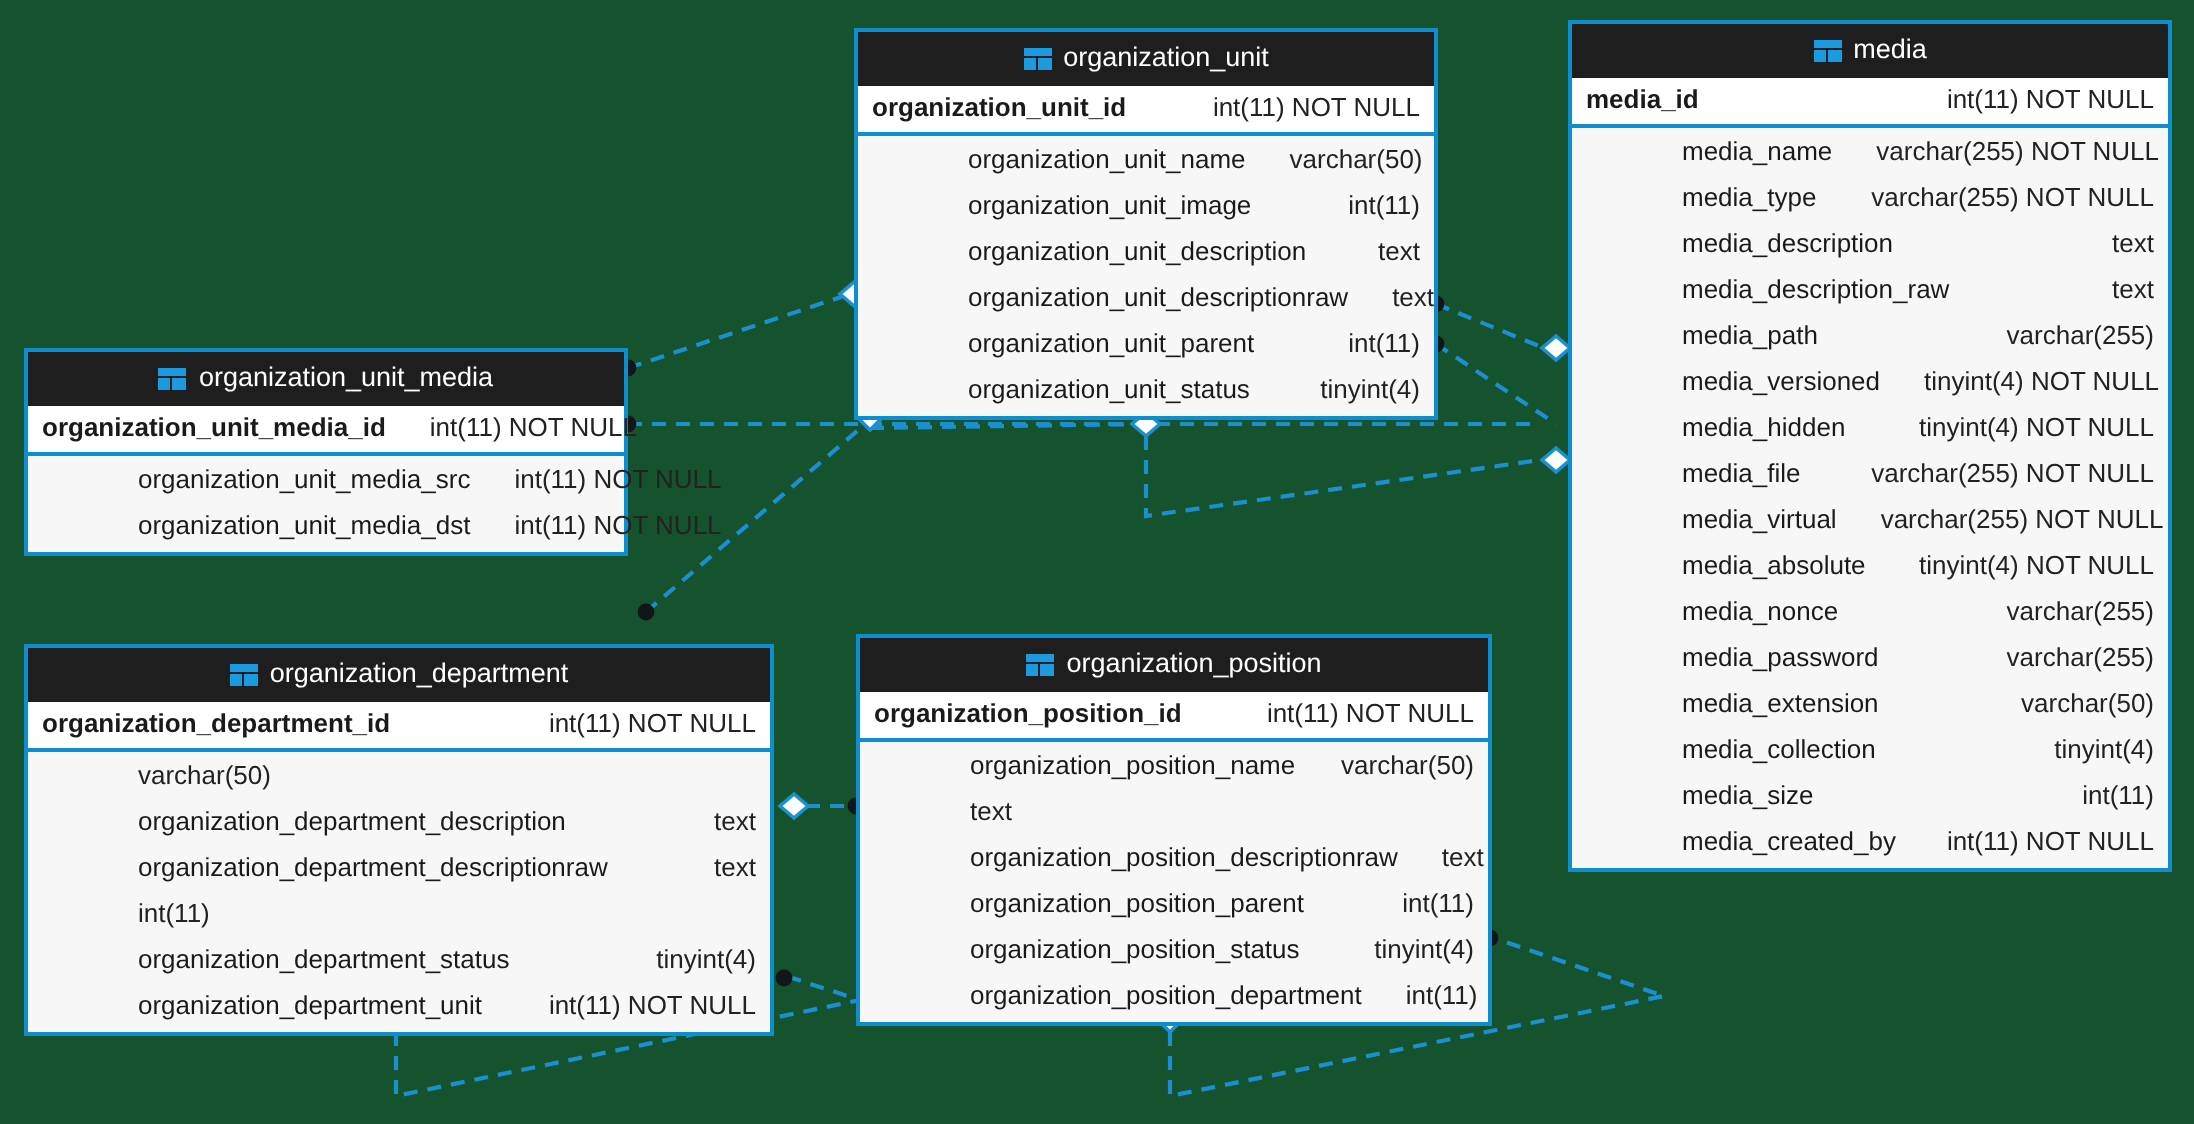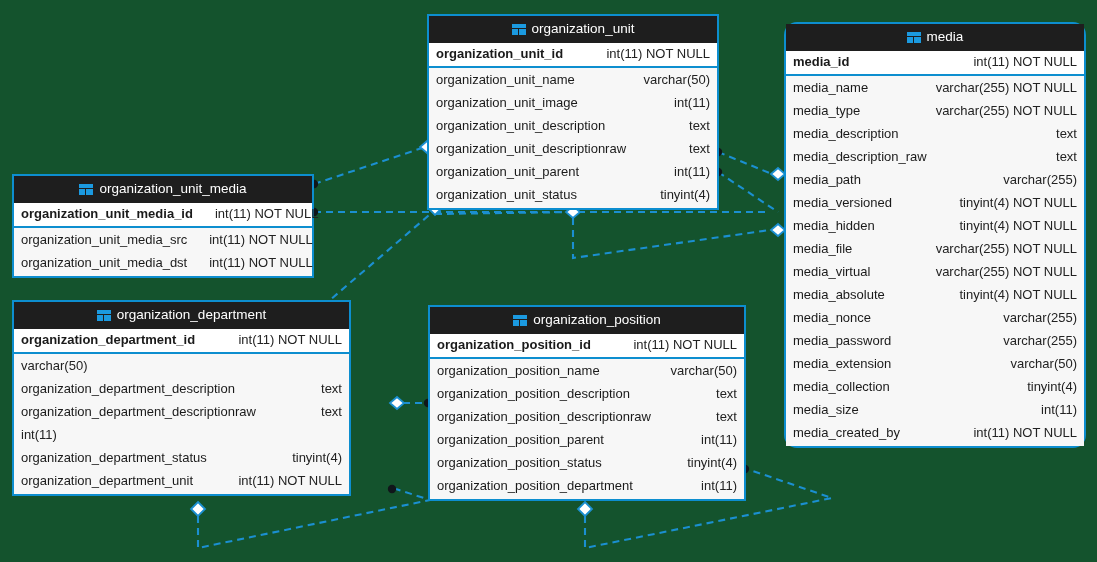--- a/index.html
+++ b/index.html
@@ -86,20 +86,21 @@
     font-weight: bold;
   }
   .row-type {
     color: #222222;
     text-align: right;
   }
   .fields {
     background: #f7f7f7;
     padding-top: 1px;
     padding-bottom: 1px;
+    margin-left: 48px;
   }
   .edge-line {
     stroke: #1b8fd0;
     stroke-width: 2.1;
     stroke-dasharray: 7 5;
     fill: none;
   }
   .edge-dot {
     fill: #10161a;
   }
@@ -188,21 +189,21 @@
           <span class="row-name">organization_unit_parent</span>
           <span class="row-type">int(11)</span>
         </div>
       <div class="row">
           <span class="row-name">organization_unit_status</span>
           <span class="row-type">tinyint(4)</span>
         </div>
     </div>
   </div>
 
-  <div class="entity" id="e-media" style="left:784px; top:22px; width:302px;border-radius:13px;">
+  <div class="entity" id="e-media" style="left:784px; top:10px; width:302px;">
     <div class="entity-header">
       <span class="tbl-icon">
           <i class="t"></i>
           <i class="bl"></i>
           <i class="br"></i>
         </span>
       <span>media</span>
     </div>
     <div class="pk-row">
       <div class="row">
@@ -298,21 +299,21 @@
           <span class="row-name">organization_unit_media_src</span>
           <span class="row-type">int(11) NOT NULL</span>
         </div>
       <div class="row">
           <span class="row-name">organization_unit_media_dst</span>
           <span class="row-type">int(11) NOT NULL</span>
         </div>
     </div>
   </div>
 
-  <div class="entity" id="e-organization_department" style="left:12px; top:300px; width:339px;">
+  <div class="entity" id="e-organization_department" style="left:12px; top:322px; width:375px;">
     <div class="entity-header">
       <span class="tbl-icon">
           <i class="t"></i>
           <i class="bl"></i>
           <i class="br"></i>
         </span>
       <span>organization_department</span>
     </div>
     <div class="pk-row">
       <div class="row">
@@ -339,42 +340,41 @@
           <span class="row-name">organization_department_status</span>
           <span class="row-type">tinyint(4)</span>
         </div>
       <div class="row">
           <span class="row-name">organization_department_unit</span>
           <span class="row-type">int(11) NOT NULL</span>
         </div>
     </div>
   </div>
 
-  <div class="entity" id="e-organization_position" style="left:428px; top:305px; width:318px;">
+  <div class="entity" id="e-organization_position" style="left:428px; top:317px; width:318px;">
     <div class="entity-header">
       <span class="tbl-icon">
           <i class="t"></i>
           <i class="bl"></i>
           <i class="br"></i>
         </span>
       <span>organization_position</span>
     </div>
     <div class="pk-row">
       <div class="row">
         <span class="row-name">organization_position_id</span>
         <span class="row-type">int(11) NOT NULL</span>
       </div>
     </div>
     <div class="fields">
       <div class="row">
           <span class="row-name">organization_position_name</span>
           <span class="row-type">varchar(50)</span>
         </div>
       <div class="row">
-          <span class="row-name">organization_position_description</span>
           <span class="row-type">text</span>
         </div>
       <div class="row">
           <span class="row-name">organization_position_descriptionraw</span>
           <span class="row-type">text</span>
         </div>
       <div class="row">
           <span class="row-name">organization_position_parent</span>
           <span class="row-type">int(11)</span>
         </div>

